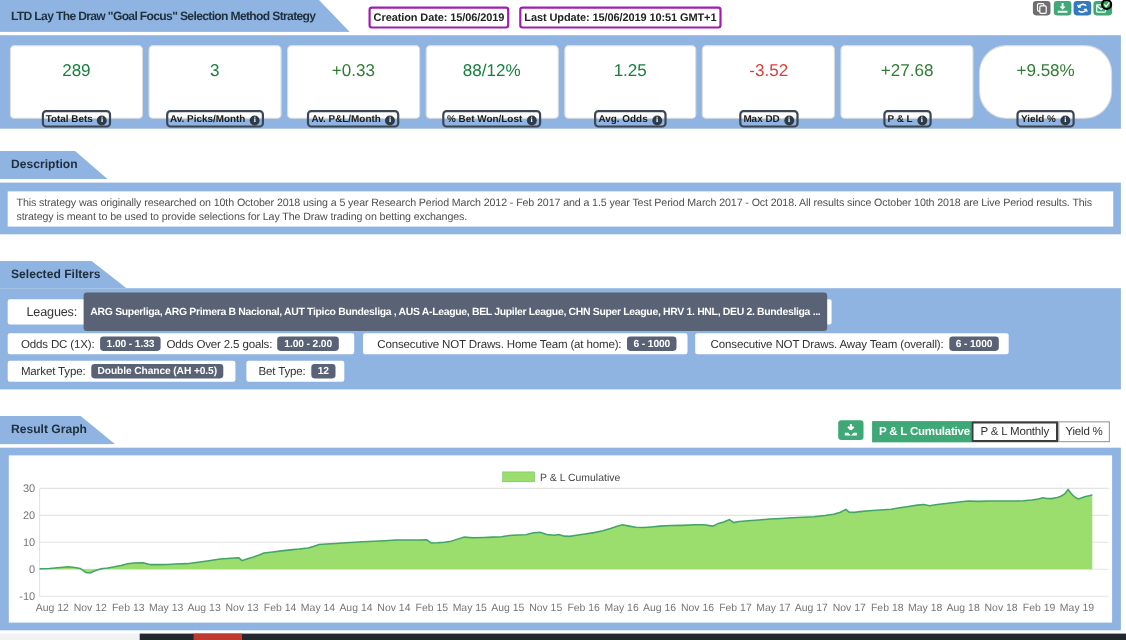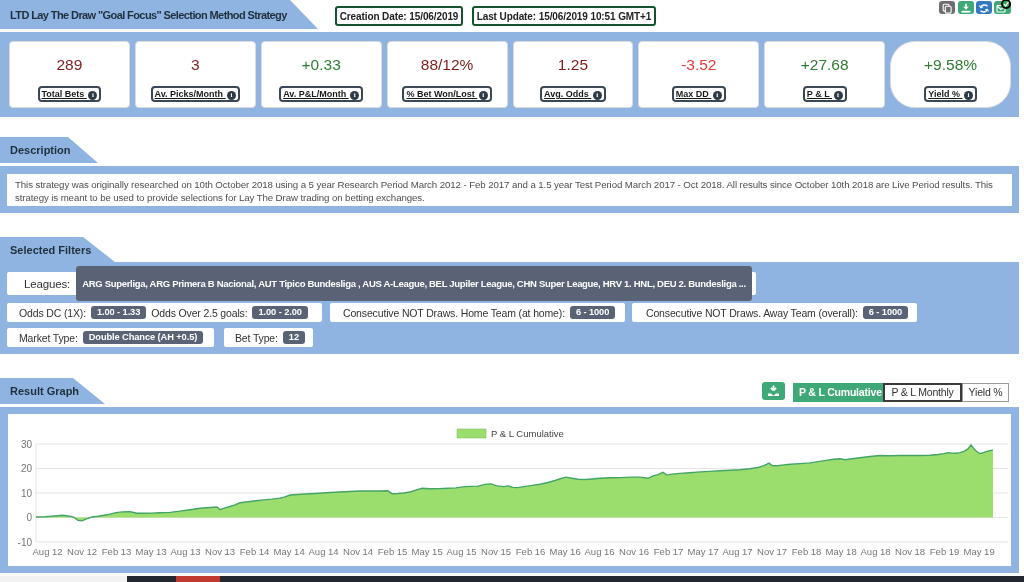--- a/index.html
+++ b/index.html
@@ -2,26 +2,26 @@
 <html><head>
 <meta charset="utf-8">
 <style>
 * { margin:0; padding:0; box-sizing:border-box; }
 html,body { width:1024px; height:582px; background:#fff; font-family:"Liberation Sans", sans-serif; overflow:hidden; position:relative; }
 .abs { position:absolute; }
 .blue { background:#8FB4E2; }
 .tab { position:absolute; left:0; color:#1F2F3C; font-weight:bold; display:flex; align-items:center; padding-left:10px; background:#8FB4E2; white-space:nowrap; }
 .pill { background:#596375; color:#fff; font-weight:bold; border-radius:3px; padding:1px 6px 2px 6px; white-space:nowrap; font-size:9.3px; letter-spacing:-0.1px; }
 .frow { position:absolute; background:#fff; border-radius:2px; display:flex; align-items:center; color:#333; font-size:10.5px; letter-spacing:-0.15px; white-space:nowrap; }
-.ibox { position:absolute; background:#fff; border:2px solid #14532d; border-radius:3px; color:#222; font-weight:bold; font-size:10px; letter-spacing:-0.1px; display:flex; align-items:center; justify-content:center; white-space:nowrap; }
+.ibox { position:absolute; background:#fff; border:2px solid #a21caf; border-radius:3px; color:#222; font-weight:bold; font-size:10px; letter-spacing:-0.1px; display:flex; align-items:center; justify-content:center; white-space:nowrap; }
 .card { background:#fff; border:1px solid #DCDCDC; border-radius:4px; text-align:center; position:relative; }
-.cval { font-size:15.5px; color:#7f1d1d; margin-top:14px; line-height:17px; }
+.cval { font-size:15.5px; color:#15803d; margin-top:14px; line-height:17px; }
 .green { color:#2F7D33; }
 .red { color:#E03B3B; }
-.clbl { display:inline-block; border:2px solid #3B4754; border-radius:4px; font-size:9px; font-weight:bold; color:#1a1a1a; padding:0 2px; line-height:12px; margin-top:13px; white-space:nowrap; height:16px;text-decoration:underline; }
+.clbl { display:inline-block; border:2px solid #3B4754; border-radius:4px; font-size:9px; font-weight:bold; color:#1a1a1a; padding:0 2px; line-height:12px; margin-top:27px; white-space:nowrap; height:16px; }
 .info { display:inline-block; width:9px; height:9px; background:#2e3b47; border-radius:50%; color:#fff; font-size:7px; line-height:9px; text-align:center; font-weight:bold; vertical-align:0.5px; margin-left:1.5px; font-family:"Liberation Serif",serif; }
 .btn { position:absolute; border-radius:3px; }
 .gtab { height:19px; line-height:17px; font-size:10.5px; letter-spacing:-0.2px; color:#333; background:#fff; padding:0 5px; display:inline-block; white-space:nowrap; }
 </style>
 </head>
 <body>
 
 <div class="tab" style="top:0; width:318px; height:29px; font-size:11px; letter-spacing:-0.6px; clip-path:polygon(0 0, 290px 0, 318px 100%, 0 100%);">LTD Lay The Draw "Goal Focus" Selection Method Strategy</div>
 <div class="ibox" style="left:335px; top:6px; width:128px; height:20px;">Creation Date: 15/06/2019</div>
 <div class="ibox" style="left:472px; top:6px; width:184px; height:20px;">Last Update: 15/06/2019 10:51 GMT+1</div>

